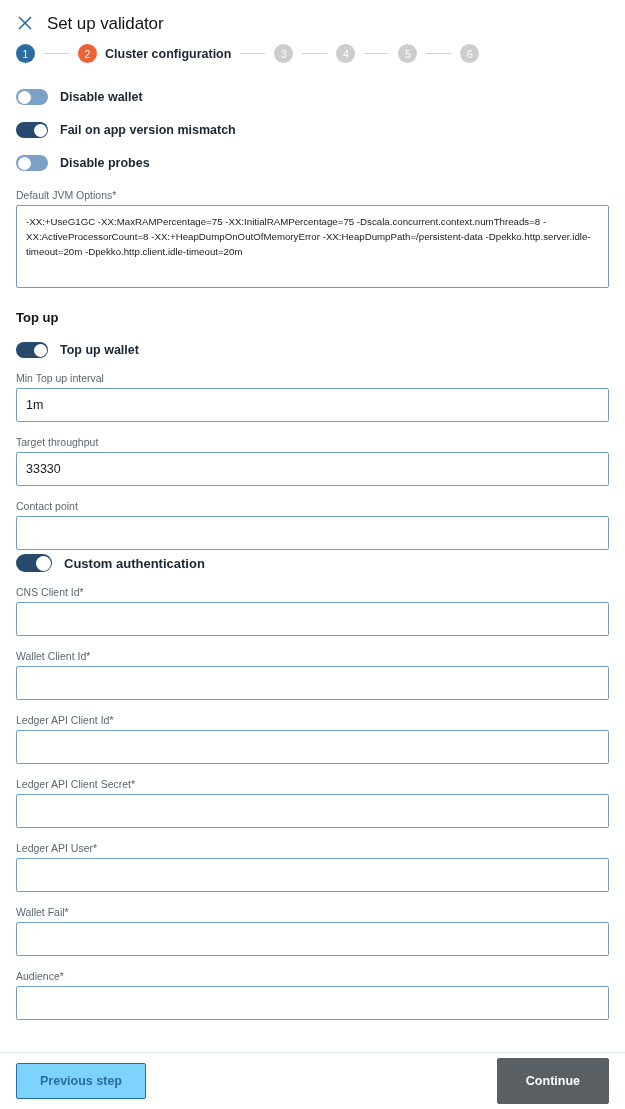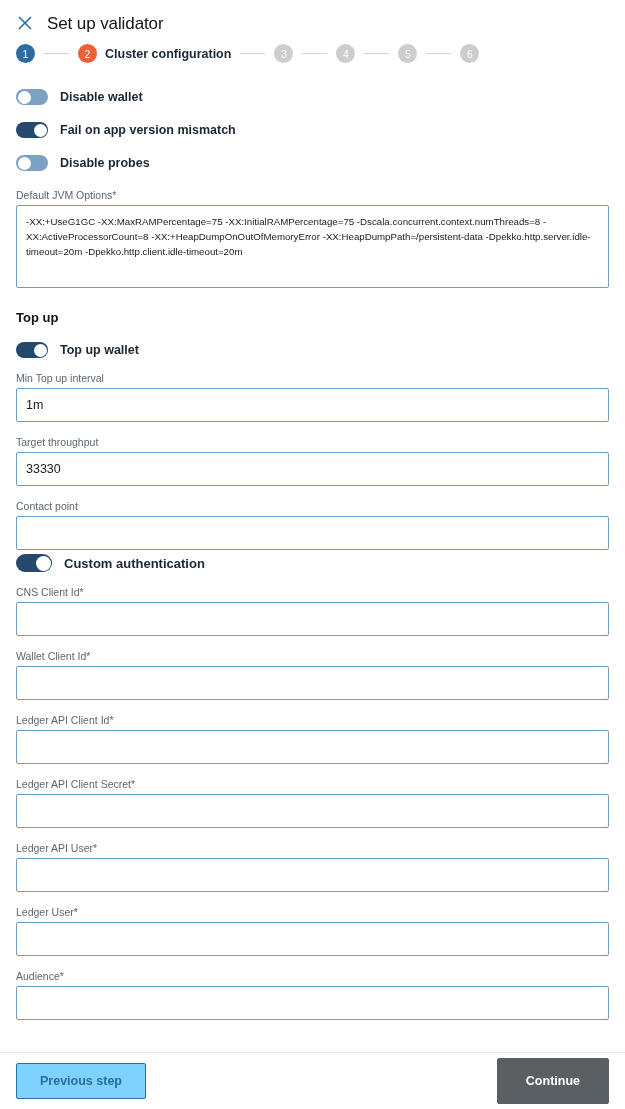--- a/index.html
+++ b/index.html
@@ -320,21 +320,21 @@
     <label class="field-label">Ledger API Client Secret*</label>
     <input class="text-input" type="text" value="" style="">
   </div>
 
   <div class="field">
     <label class="field-label">Ledger API User*</label>
     <input class="text-input" type="text" value="" style="">
   </div>
 
   <div class="field">
-    <label class="field-label">Ledger User*</label>
+    <label class="field-label">Wallet Fail*</label>
     <input class="text-input" type="text" value="" style="">
   </div>
 
   <div class="field">
     <label class="field-label">Audience*</label>
     <input class="text-input" type="text" value="" style="">
   </div>
 
 </div>
 

